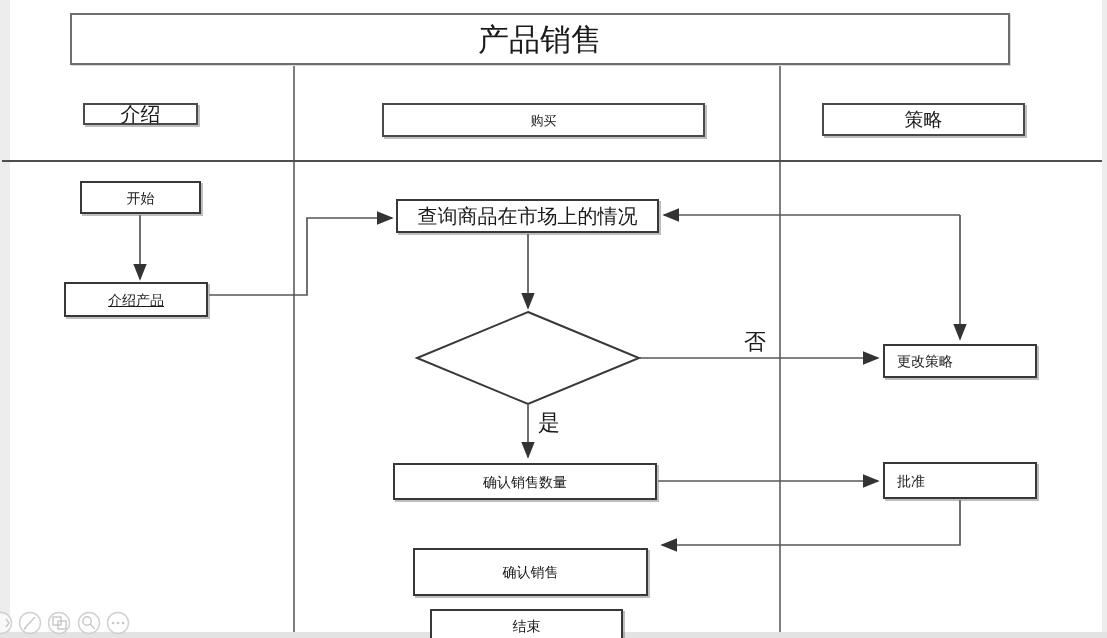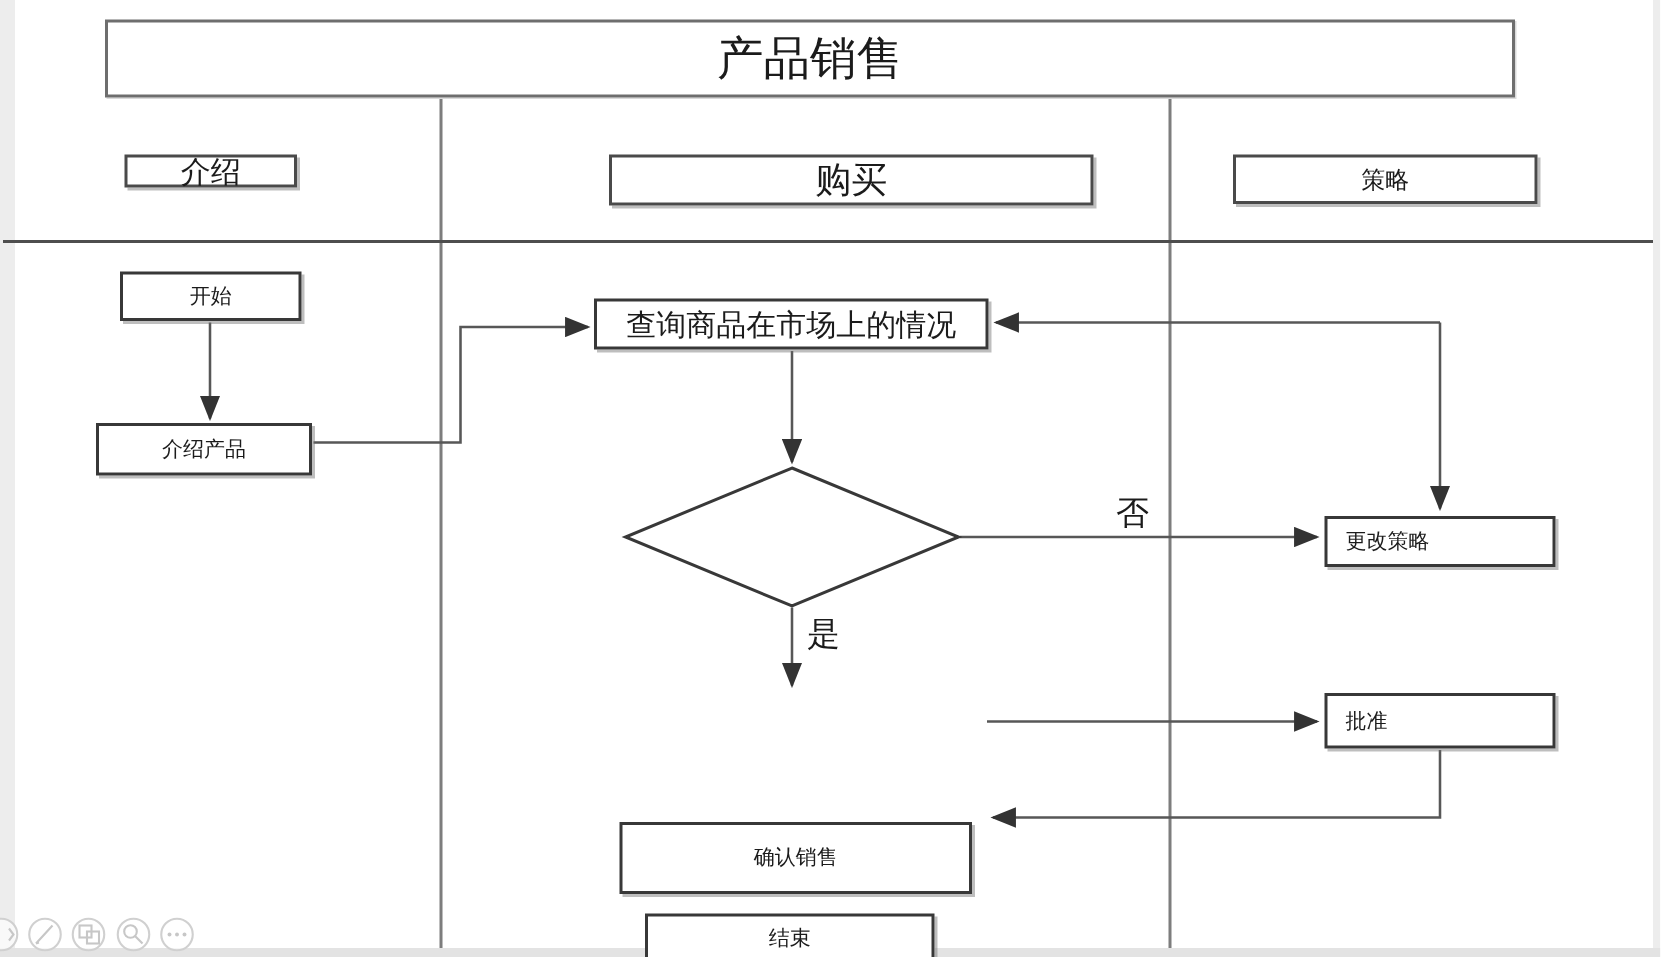--- a/index.html
+++ b/index.html
@@ -30,25 +30,25 @@
     border:2px solid #383838;
     box-shadow:2px 2px 0 rgba(110,110,110,0.45);
     display:flex;align-items:center;justify-content:center;
     font-size:14px;line-height:1;white-space:nowrap;
     box-sizing:border-box;
   }
   .box.left-text{justify-content:flex-start;padding-left:12px;}
 
   #title-box{left:70px;top:13px;width:940px;height:52px;font-size:31px;border-color:#6e6e6e;box-shadow:1px 1px 0 rgba(150,150,150,0.35);}
   #lane-header-intro{left:83px;top:103px;width:115px;height:22px;font-size:20px;border-color:#4a4a4a;}
-  #lane-header-buy{left:382px;top:103px;width:323px;height:34px;font-size:24px;border-color:#4a4a4a;margin-left:24px;}
-  #lane-header-strategy{left:822px;top:103px;width:203px;height:33px;font-size:16px;border-color:#4a4a4a;}
+  #lane-header-buy{left:382px;top:103px;width:323px;height:34px;font-size:13px;border-color:#4a4a4a;}
+  #lane-header-strategy{left:822px;top:103px;width:203px;height:33px;font-size:19px;border-color:#4a4a4a;}
 
   #node-start{left:80px;top:181px;width:121px;height:33px;}
-  #node-introduce{left:64px;top:282px;width:144px;height:35px;}
+  #node-introduce{left:64px;top:282px;width:144px;height:35px;text-decoration:underline;}
   #node-query{left:396px;top:199px;width:263px;height:34px;font-size:20px;}
   #node-change-strategy{left:883px;top:344px;width:154px;height:34px;}
   #node-confirm-quantity{left:393px;top:463px;width:264px;height:37px;}
   #node-approve{left:883px;top:462px;width:154px;height:37px;}
   #node-confirm-sale{left:413px;top:548px;width:235px;height:48px;}
   #node-end{left:430px;top:609px;width:193px;height:33px;}
 
   #diamond-label{
     position:absolute;left:418px;top:347px;width:220px;
     text-align:center;font-size:21px;line-height:1;
@@ -102,20 +102,21 @@
     <polygon points="528,312 639,358 528,404 417,358" fill="#ffffff" stroke="#383838" stroke-width="2"></polygon>
 
     <text class="edge-text" x="755" y="349" text-anchor="middle">否</text>
     <text class="edge-text" x="549" y="430" text-anchor="middle">是</text>
   </svg>
 
   <div class="box" id="node-start">开始</div>
   <div class="box" id="node-introduce">介绍产品</div>
   <div class="box" id="node-query">查询商品在市场上的情况</div>
   <div class="box left-text" id="node-change-strategy">更改策略</div>
+  <div class="box" id="node-confirm-quantity">确认销售数量</div>
   <div class="box left-text" id="node-approve">批准</div>
   <div class="box" id="node-confirm-sale">确认销售</div>
   <div class="box" id="node-end">结束</div>
 
   <svg class="layer">
     <g>
       <circle class="tool-circle" cx="1" cy="623" r="10.5"></circle>
       <path class="tool-glyph" d="M6,619 l3,4 l-3,4"></path>
     </g>
     <g>

